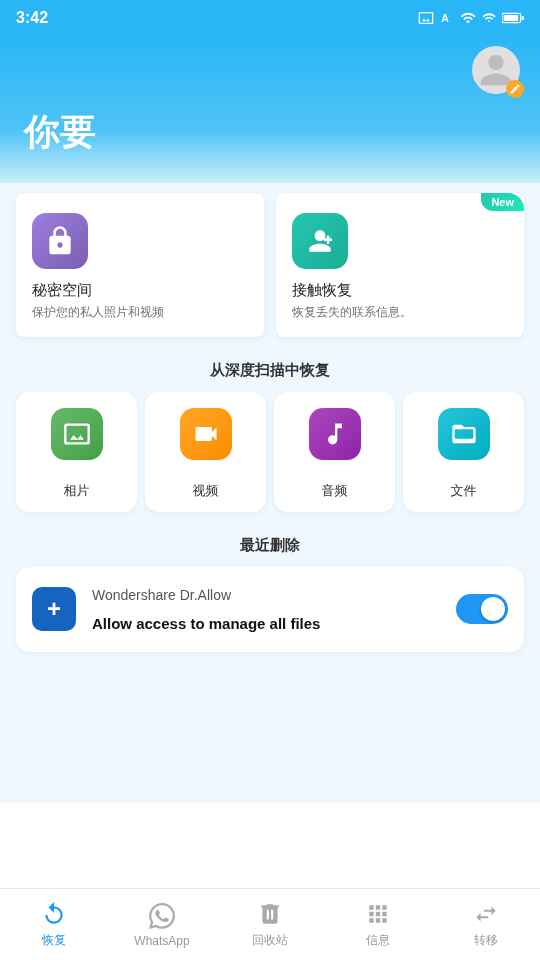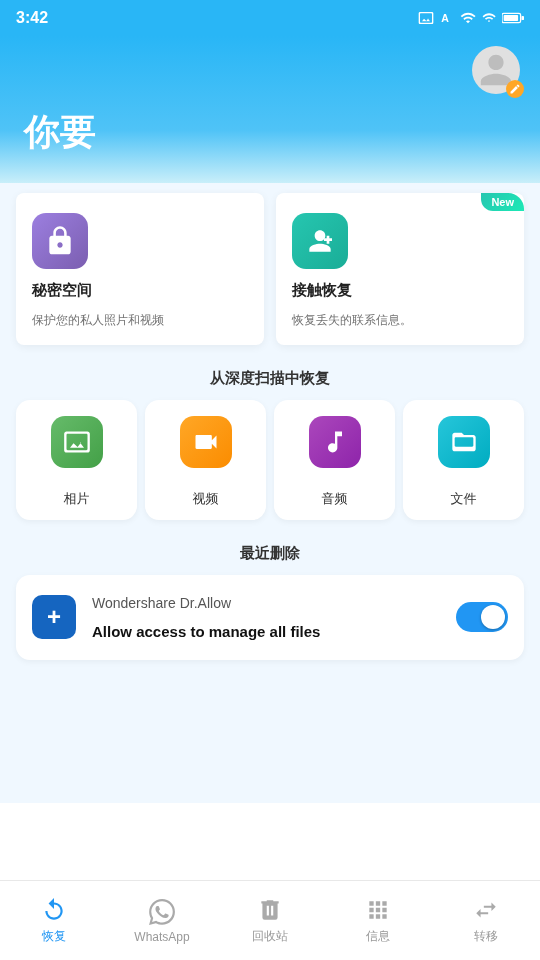--- a/index.html
+++ b/index.html
@@ -128,23 +128,23 @@
       margin-bottom: 12px;
     }
     .card-icon.purple-bg {
       background: linear-gradient(135deg, #9c7fe0 0%, #7b5eb0 100%);
     }
     .card-icon.teal-bg {
       background: linear-gradient(135deg, #26c6b0 0%, #1aad97 100%);
     }
     .card-title {
       font-size: 15px;
-      font-weight: 700;
+      font-weight: 400;
       color: #222;
-      margin-bottom: 12px;
+      margin-bottom: 4px;
     }
     .card-desc {
       font-size: 12px;
       color: #737373;
       line-height: 1.4;
     }
     .new-badge {
       position: absolute;
       top: 0;
       right: 0;
@@ -258,21 +258,21 @@
       border-radius: 50%;
       box-shadow: 0 1px 3px rgba(0,0,0,0.3);
     }
 
     
     .bottom-nav {
       position: fixed;
       bottom: 0;
       left: 0;
       width: 540px;
-      height: 80px;
+      height: 72px;
       background: #fff;
       border-top: 1px solid #e8e8e8;
       display: flex;
       align-items: center;
     }
     .nav-item {
       flex: 1;
       display: flex;
       flex-direction: column;
       align-items: center;

